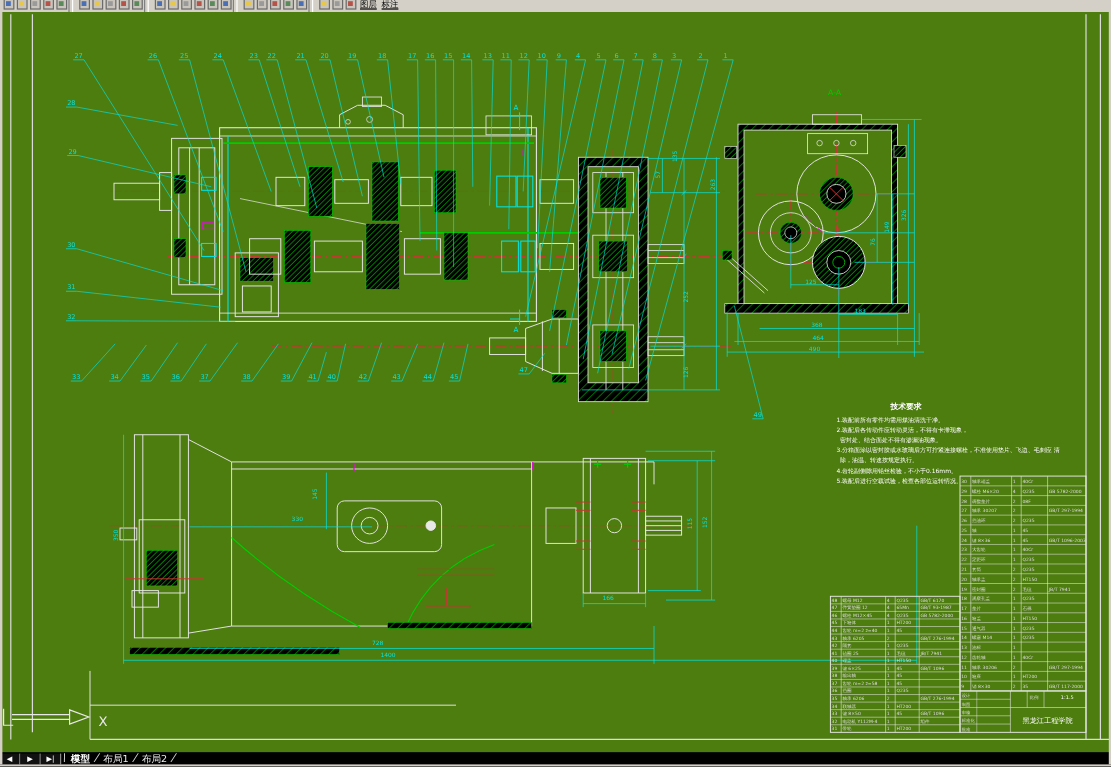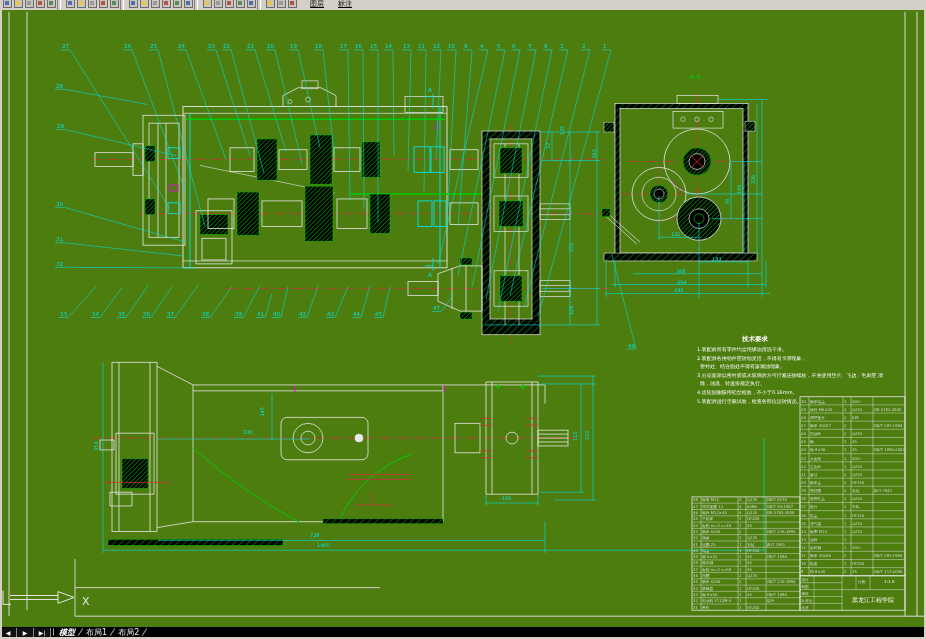--- a/index.html
+++ b/index.html
@@ -6,33 +6,33 @@
   #win{position:relative;width:926px;height:639px;background:#000;overflow:hidden;
        font-family:"DejaVu Sans",sans-serif;}
   
   #toolbar{position:absolute;left:0;top:0;width:926px;height:10px;background:#d4d0c8;
            overflow:hidden;display:flex;align-items:flex-start;}
   .tb-ico{width:9px;height:14px;margin-top:-6px;margin-left:2px;position:relative;}
   .tb-ico .sq{position:absolute;left:1px;top:5px;width:7px;height:7px;background:#c9c5bd;
               border:1px solid #6b6b6b;}
   .tb-ico .dot{position:absolute;left:3px;top:7px;width:4px;height:4px;}
   .tb-sep{width:2px;height:10px;margin:0 2px;border-left:1px solid #808080;border-right:1px solid #fff;}
-  .tb-txt{font-size:7px;color:#000;margin-top:-1px;margin-left:14px;white-space:nowrap;text-decoration:underline;}
+  .tb-txt{font-size:7px;color:#000;margin-top:-1px;margin-left:4px;white-space:nowrap;text-decoration:underline;}
   #frameL,#frameR{position:absolute;top:10px;width:2px;height:627px;background:#d4d0c8;z-index:5;}
   #frameL{left:0}#frameR{right:0}
   #frameB{position:absolute;left:0;top:637px;width:926px;height:2px;background:#d4d0c8;z-index:5;}
   #canvas{position:absolute;left:0;top:10px;width:926px;height:617px;background:#4d7c0f;}
   
   #tabbar{position:absolute;left:0;top:627px;width:926px;height:10px;background:#000;
           display:flex;align-items:center;color:#fff;z-index:4;}
   .nav-btn{width:16px;height:9px;border-right:1px solid #888;color:#fff;font-size:6px;
            display:flex;align-items:center;justify-content:center;background:#111;}
   .tab-slash{color:#ddd;font-size:9px;transform:skewX(-18deg);margin:0 1px;}
   .tab{font-size:8px;color:#eee;padding:0 3px;white-space:nowrap;}
-  .tab.active{color:#fff;font-weight:bold;font-style:italic;}
+  .tab.active{color:#fff;font-weight:bold;}
   svg text{font-family:"DejaVu Sans",sans-serif;}
 </style>
 </head>
 <body>
 
 <div id="win">
 
   <div id="toolbar">
       <div class="tb-ico">
         <div class="sq"></div>

